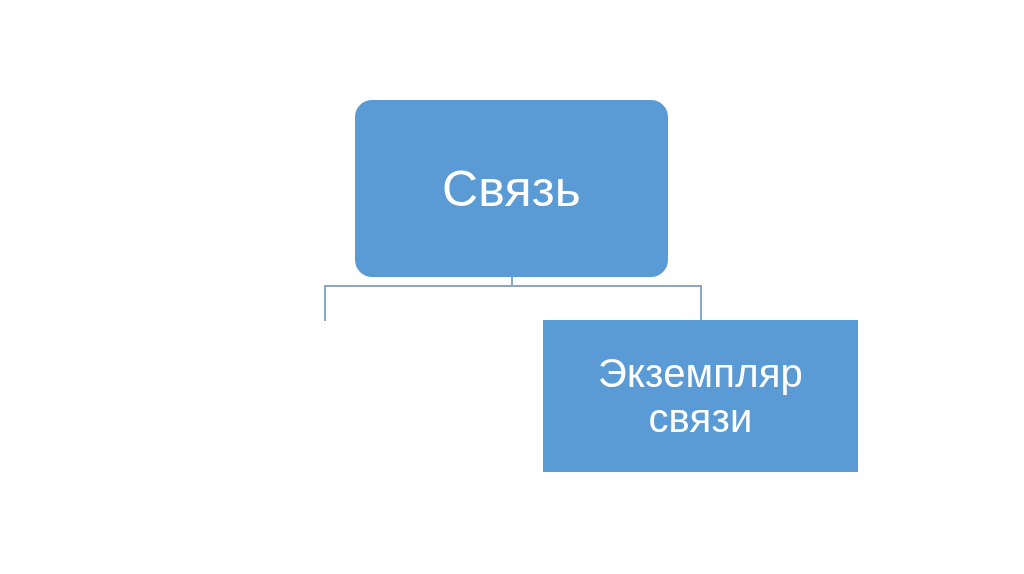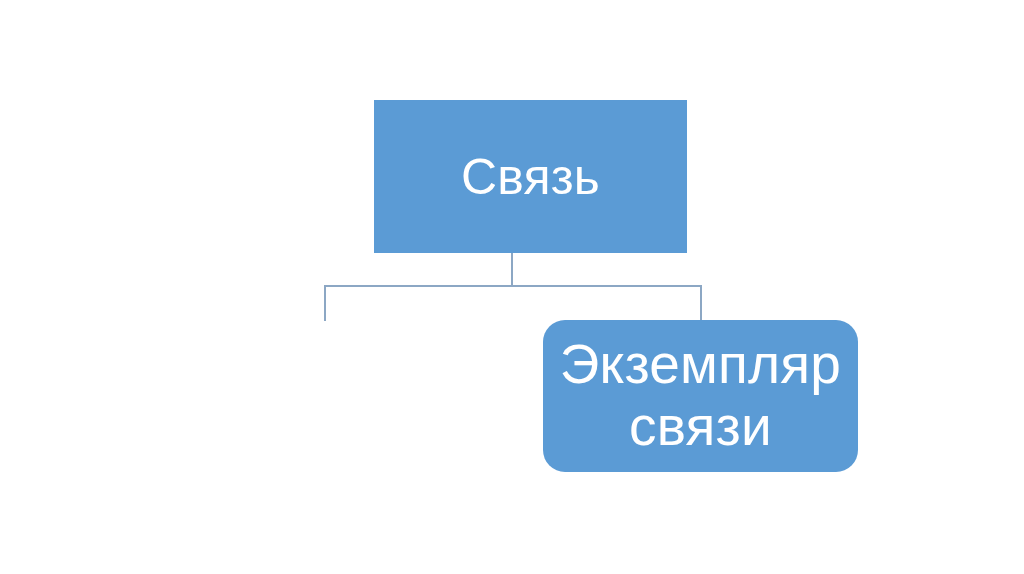--- a/index.html
+++ b/index.html
@@ -32,42 +32,42 @@
   }
   .node-label {
     display: block;
     width: 100%;
     padding: 0 6px;
     box-sizing: border-box;
     white-space: pre-line;
   }
   
   #node-root {
-    left: 374px;
+    left: 355px;
     top: 100px;
     width: 313px;
-    height: 153px;
+    height: 177px;
     font-size: 50px;
+    border-radius: 17px;
   }
   
   #node-child-1 {
     left: 170px;
     top: 320px;
     width: 311px;
     height: 152px;
     font-size: 50px;
   }
   
   #node-child-2 {
     left: 543px;
     top: 320px;
     width: 315px;
     height: 152px;
-    font-size: 55px;
-    border-radius: 22px;
+    font-size: 40px;
   }
   
   .conn {
     position: absolute;
     background: #8CA7C4;
     z-index: 1;
   }
   .conn-v { width: 2px; }
   .conn-h { height: 2px; }
   #conn-root-stem {

